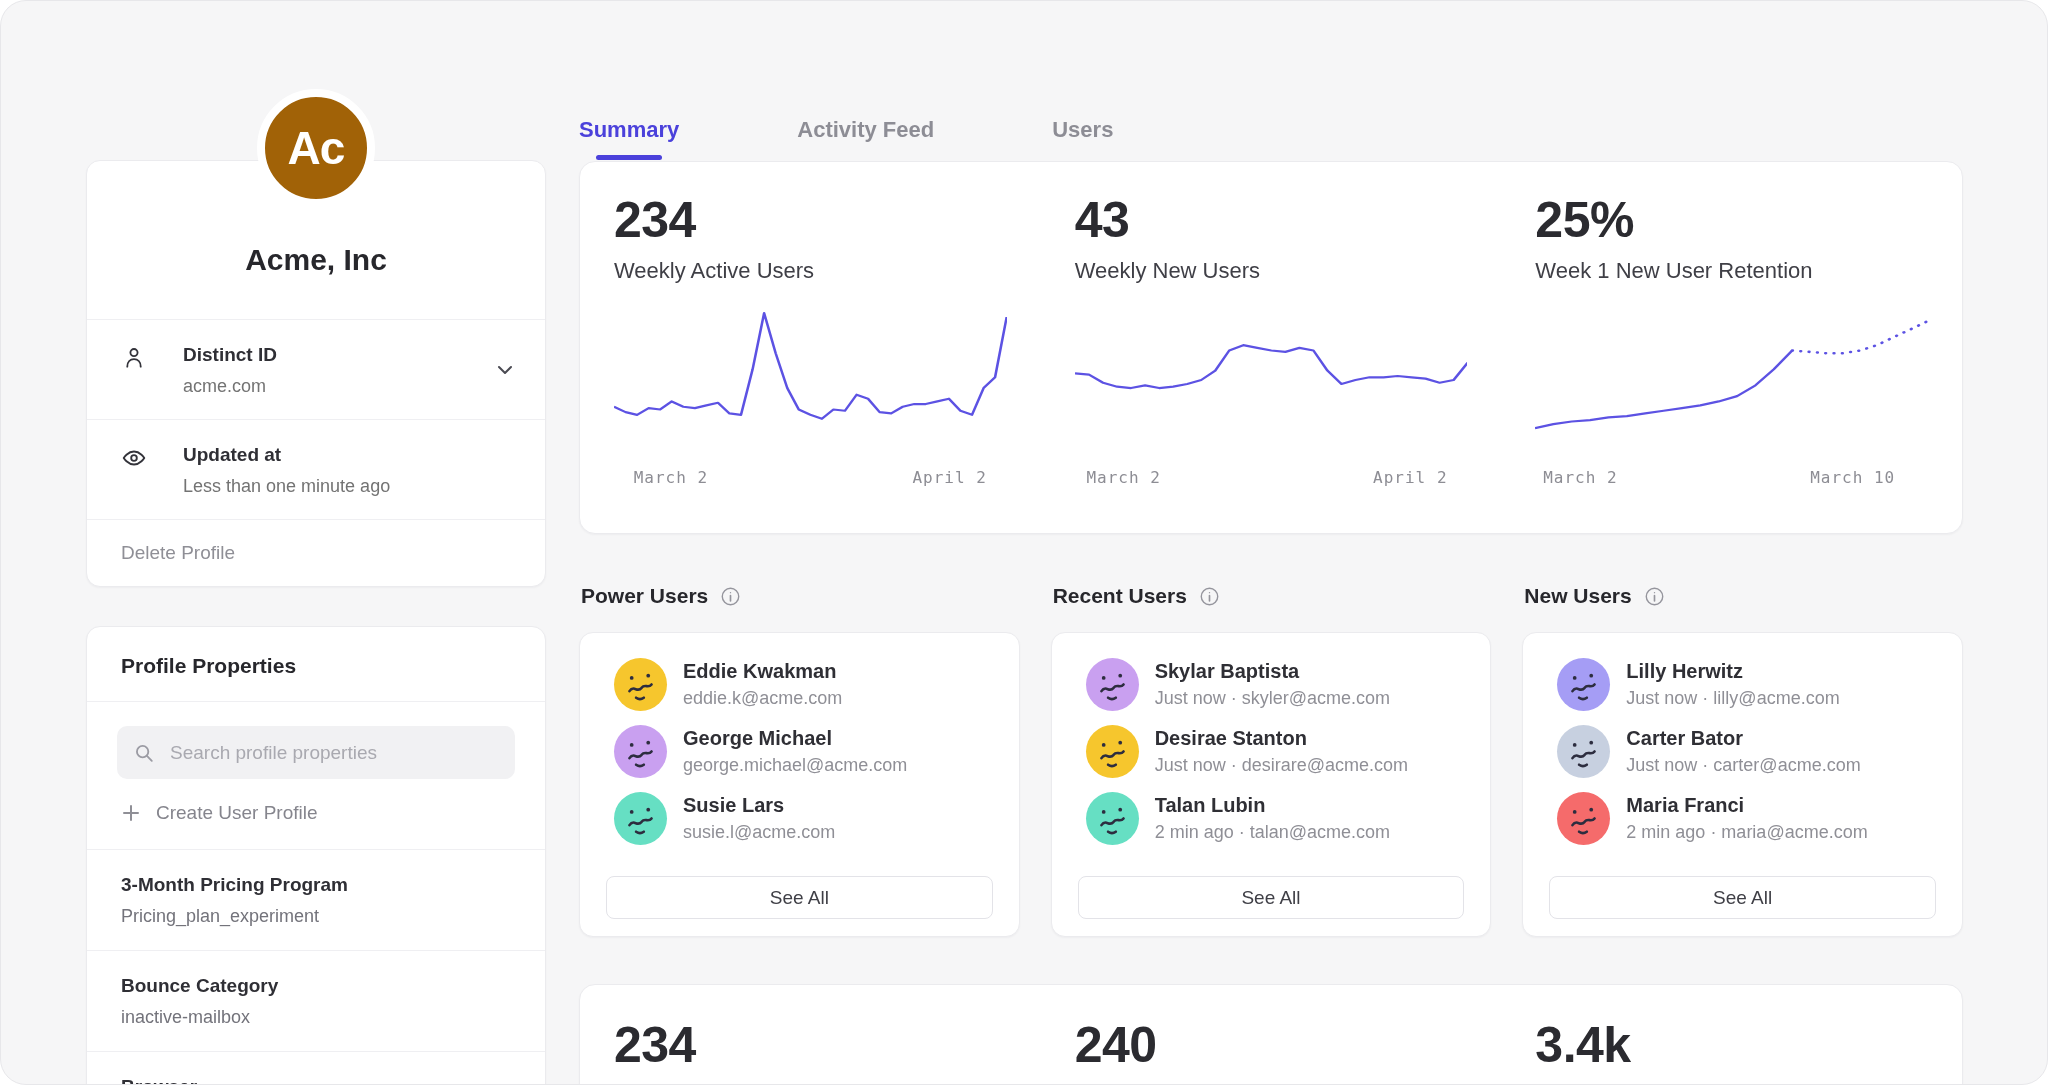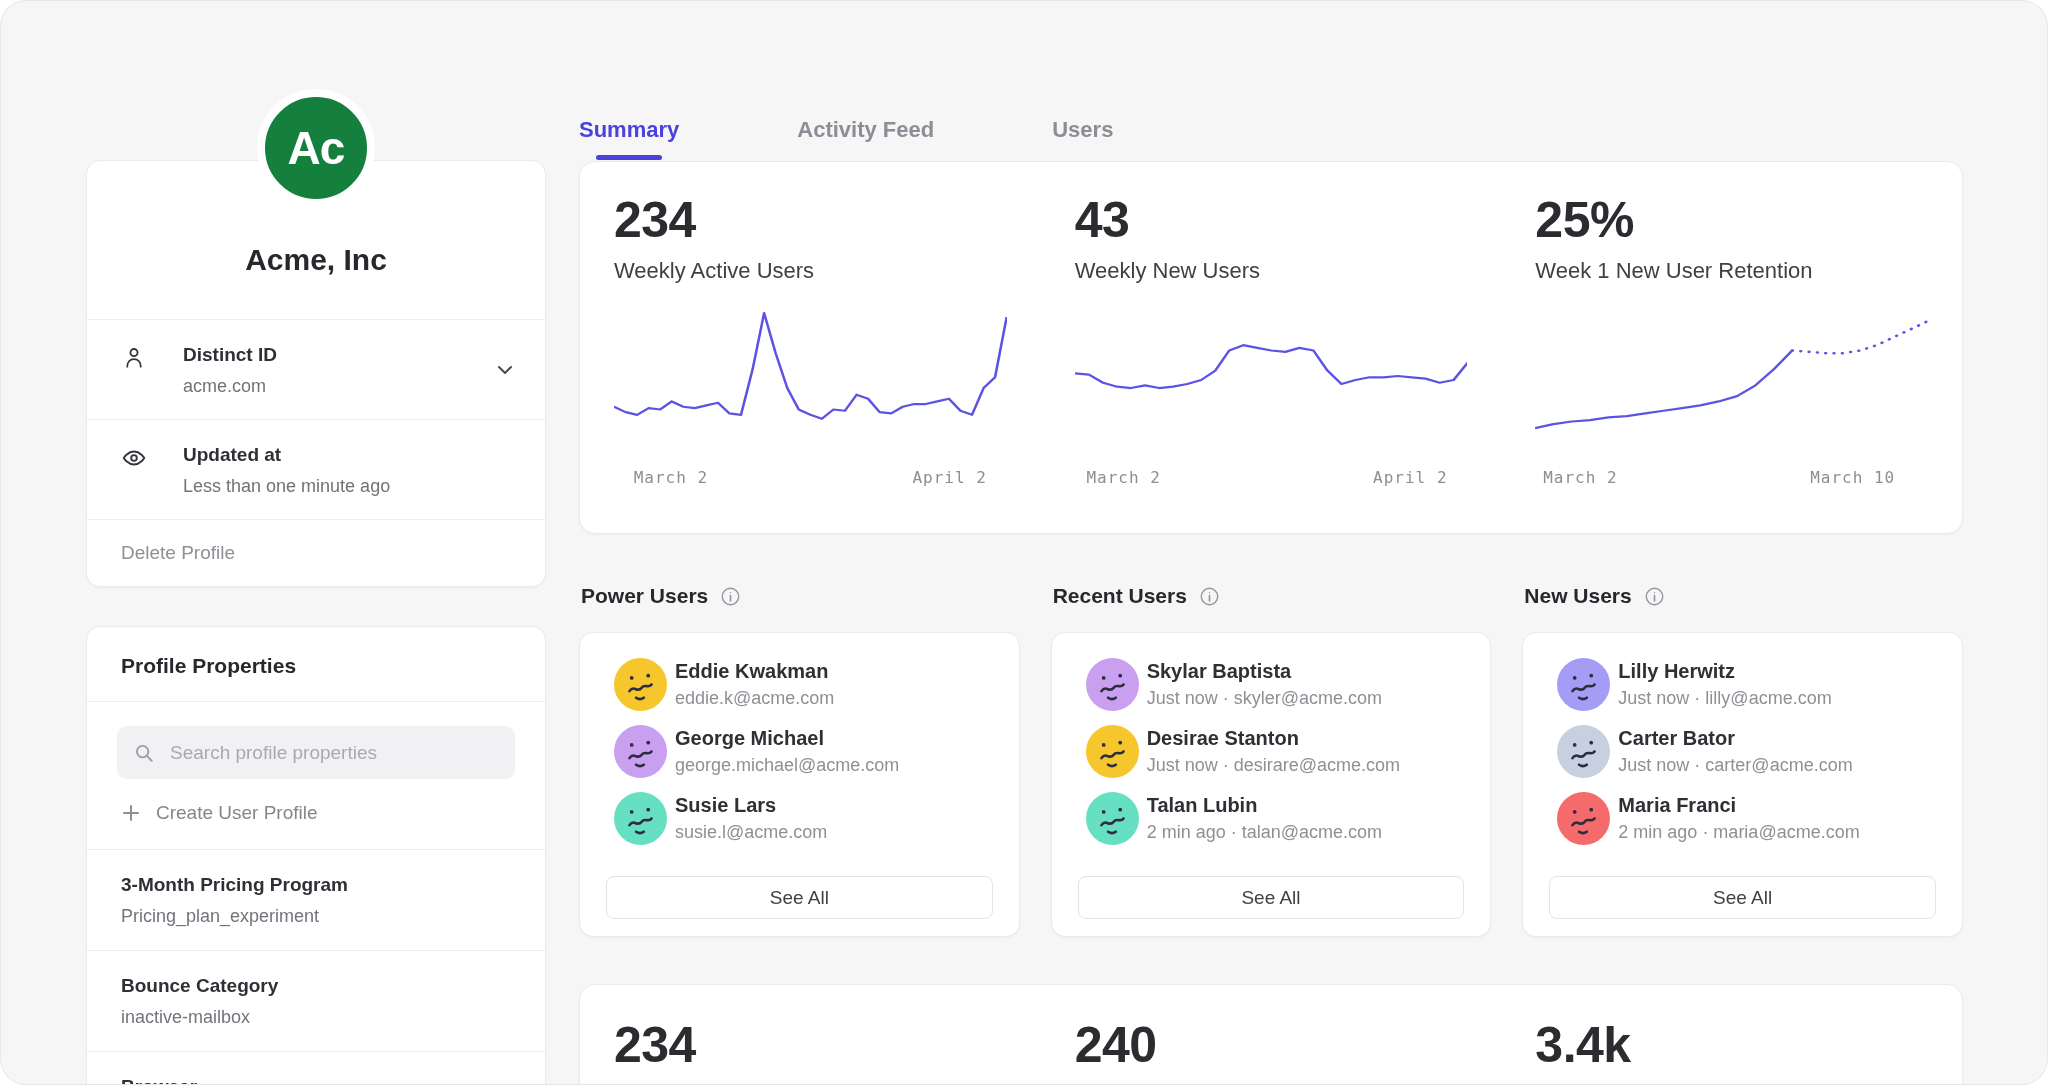--- a/index.html
+++ b/index.html
@@ -53,21 +53,21 @@
   .metric-label{font-size:22px;color:#3f3f46;margin-top:8px;}
   .spark{display:block;width:100%;height:144px;margin-top:24px;}
   .xlabels{position:relative;margin-top:16px;height:22px;font-family:"DejaVu Sans Mono",monospace;font-size:16px;color:#8d8d94;letter-spacing:1px;white-space:nowrap;}
   .xlabels span{position:absolute;top:0;}
 
   .sections{display:grid;grid-template-columns:1fr 1fr 1fr;gap:31px;margin-top:49px;}
   .section-header{display:flex;align-items:center;gap:12px;padding-left:2px;}
   .section-title{font-size:21px;font-weight:700;color:#27272c;line-height:26px;}
   .info-icon{cursor:pointer;display:inline-flex;}
   .users-card{margin-top:23px;padding:18px 0 17px;}
-  .user-row{display:flex;align-items:center;gap:8px;padding:7px 34px;cursor:pointer;}
+  .user-row{display:flex;align-items:center;gap:16px;padding:7px 34px;cursor:pointer;}
   .user-avatar{flex:none;width:53px;height:53px;border-radius:50%;overflow:hidden;}
   .user-avatar svg{display:block;width:100%;height:100%;}
   .user-name{font-size:20px;font-weight:700;color:#2f2f35;}
   .user-sub{font-size:18px;color:#8f8f96;margin-top:5px;}
   .see-all{margin:24px 26px 0;height:43px;border:1px solid #e3e3e8;border-radius:8px;background:#fff;
     display:flex;align-items:center;justify-content:center;font-size:19px;color:#3f3f46;cursor:pointer;}
 
   .activity{margin-top:47px;}
   .activity-title{font-size:21px;font-weight:700;color:#27272c;line-height:26px;padding-left:2px;}
   .activity-card{margin-top:23px;height:300px;border-radius:16px 16px 0 0;display:grid;grid-template-columns:1fr 1fr 1fr;padding-top:32px;}
@@ -85,21 +85,21 @@
       <path d="M20 36 q 3.5 2.5 7 0"></path>
     </g>
   </defs>
 </svg>
 
 <div class="app">
 
   <div class="sidebar">
 
     <div class="avatar-wrap">
-      <div class="company-avatar" style="background-color: #15803d;">Ac</div>
+      <div class="company-avatar" style="background-color: #a16207;">Ac</div>
     </div>
 
     <div class="card profile-card">
       <div class="name-sec">
         <div class="company-name">Acme, Inc</div>
       </div>
 
       <div class="divider"></div>
 
       <div class="meta-row">

